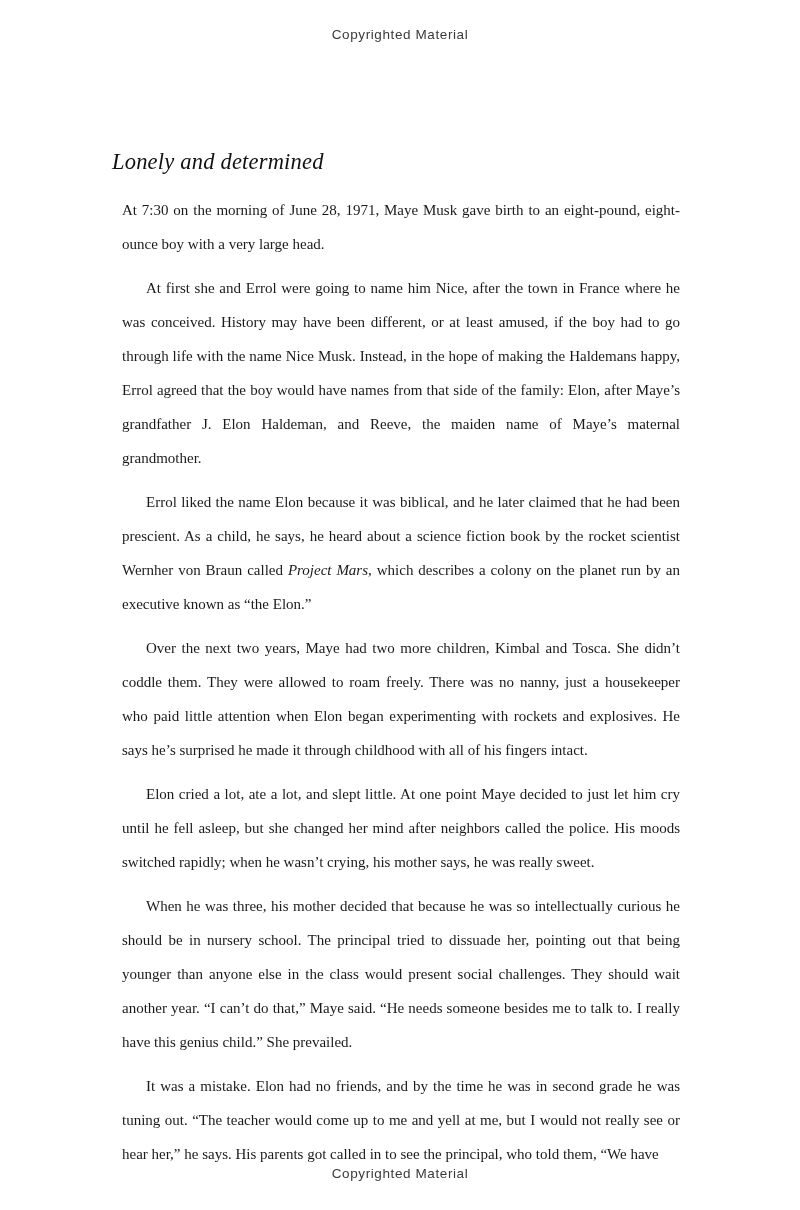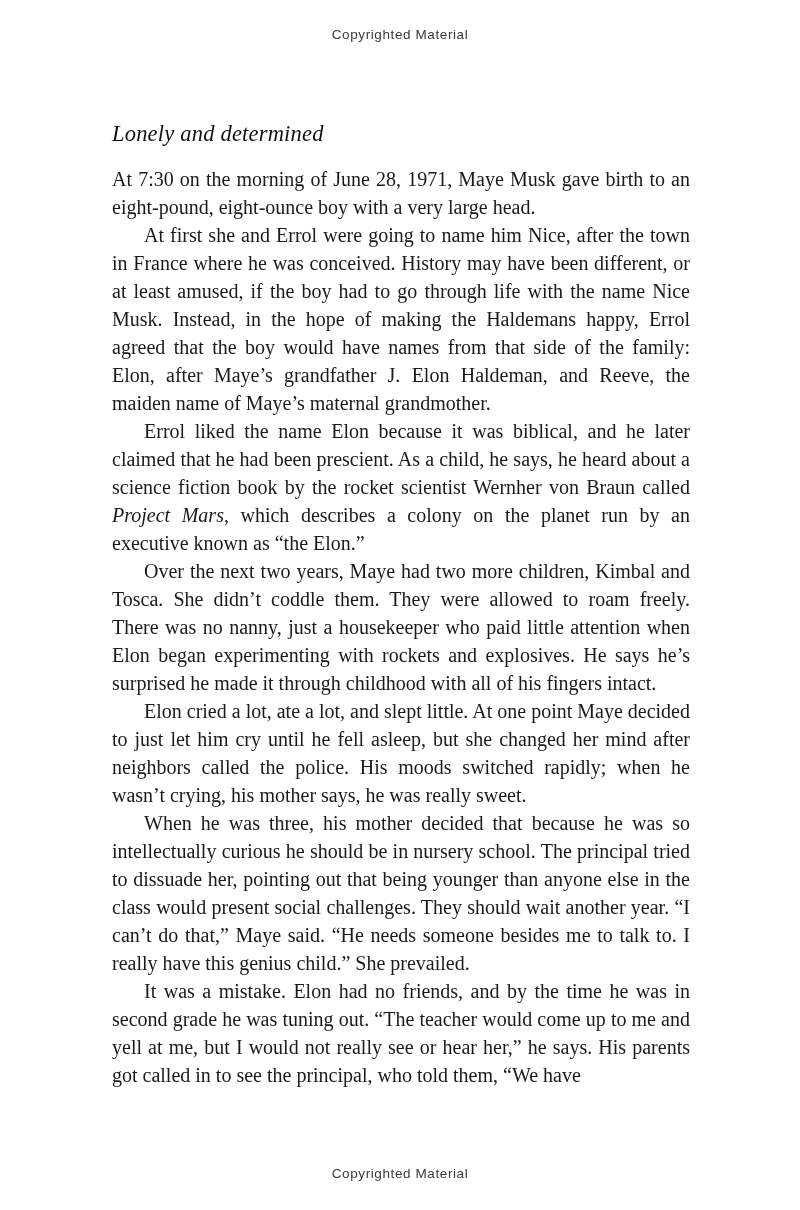--- a/index.html
+++ b/index.html
@@ -24,38 +24,38 @@
     font-size: 13.5px;
     letter-spacing: 0.6px;
     color: #3a3a3a;
   }
   .watermark-top { top: 27px; }
   .watermark-bottom { top: 1166px; }
 
   .page-body {
     position: absolute;
     left: 112px;
-    top: 120px;
+    top: 148px;
     width: 578px;
   }
 
   .section-title {
     font-style: italic;
     font-size: 22.5px;
     line-height: 1.2;
     margin: 0 0 18px 0;
     font-weight: normal;
     letter-spacing: 0.2px;
     color: #111111;
   }
 
   p.para {
-    margin: 0;
-    font-size: 20px;
-    line-height: 28px;
+    margin: 10px;
+    font-size: 15px;
+    line-height: 34px;
     text-align: justify;
     text-justify: inter-word;
     hyphens: none;
     color: #1a1a1a;
   }
   p.para + p.para {
     text-indent: 1.6em;
   }
   p.para:first-of-type {
     text-indent: 0;

